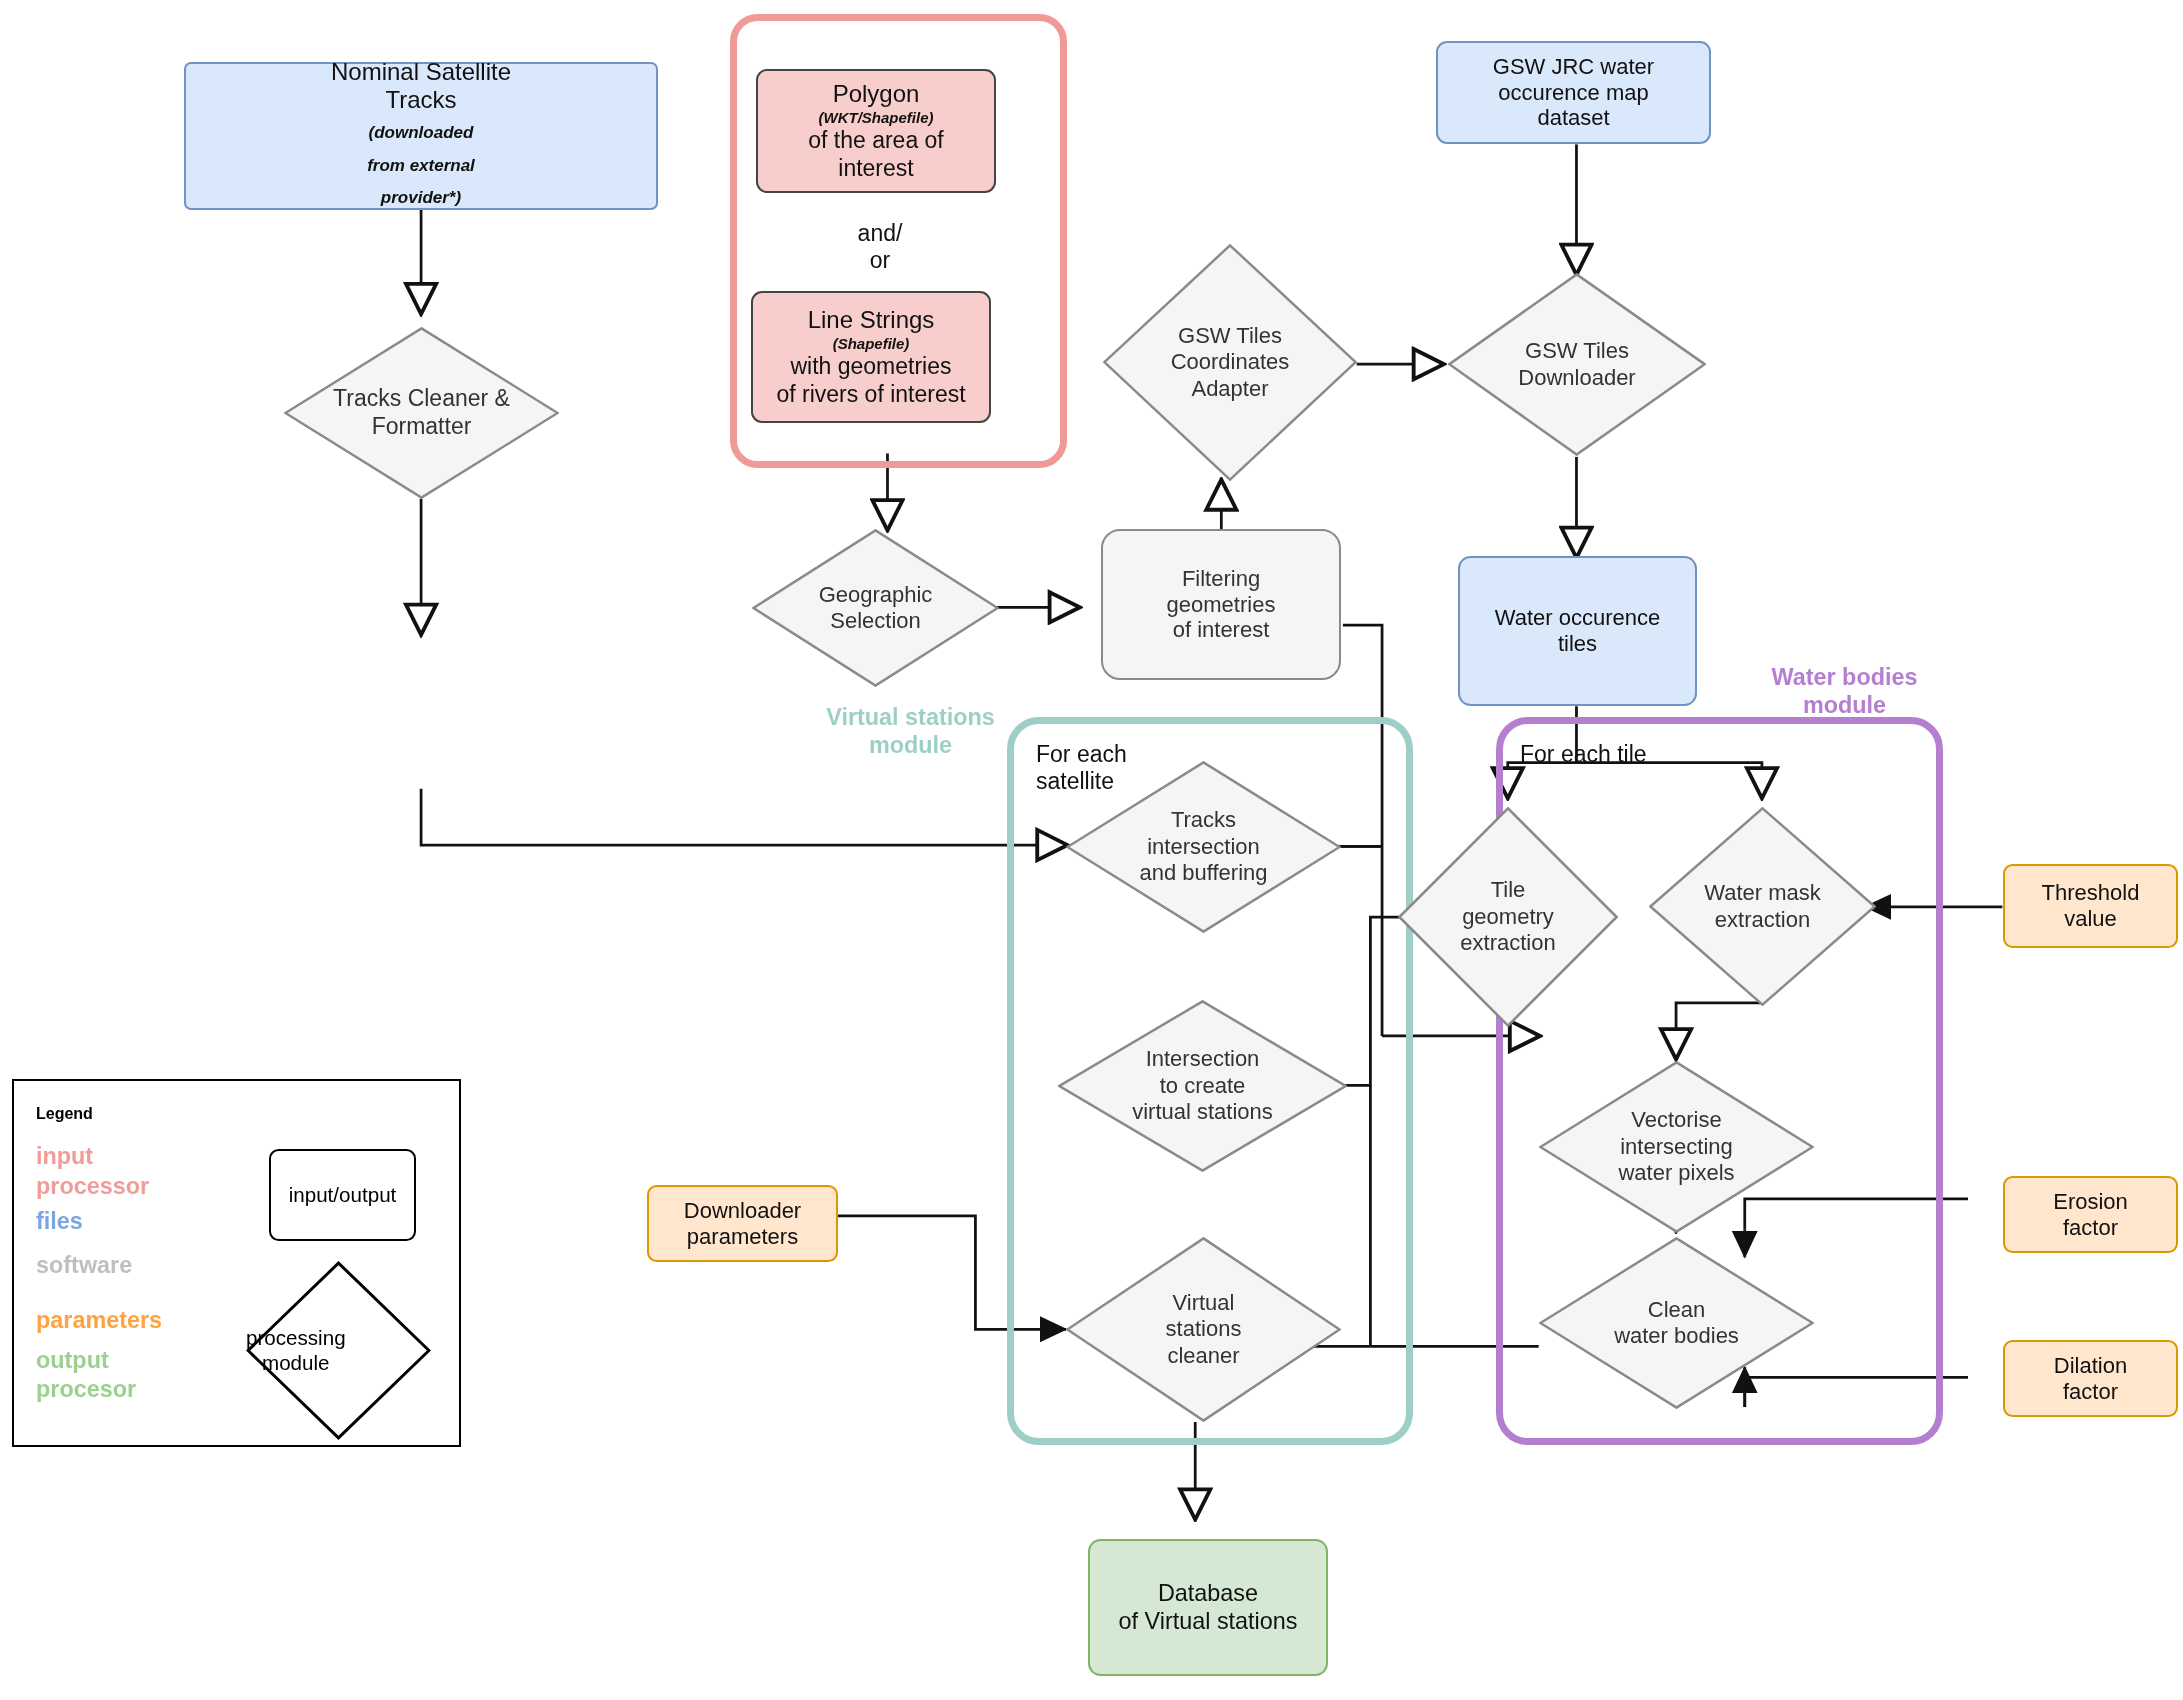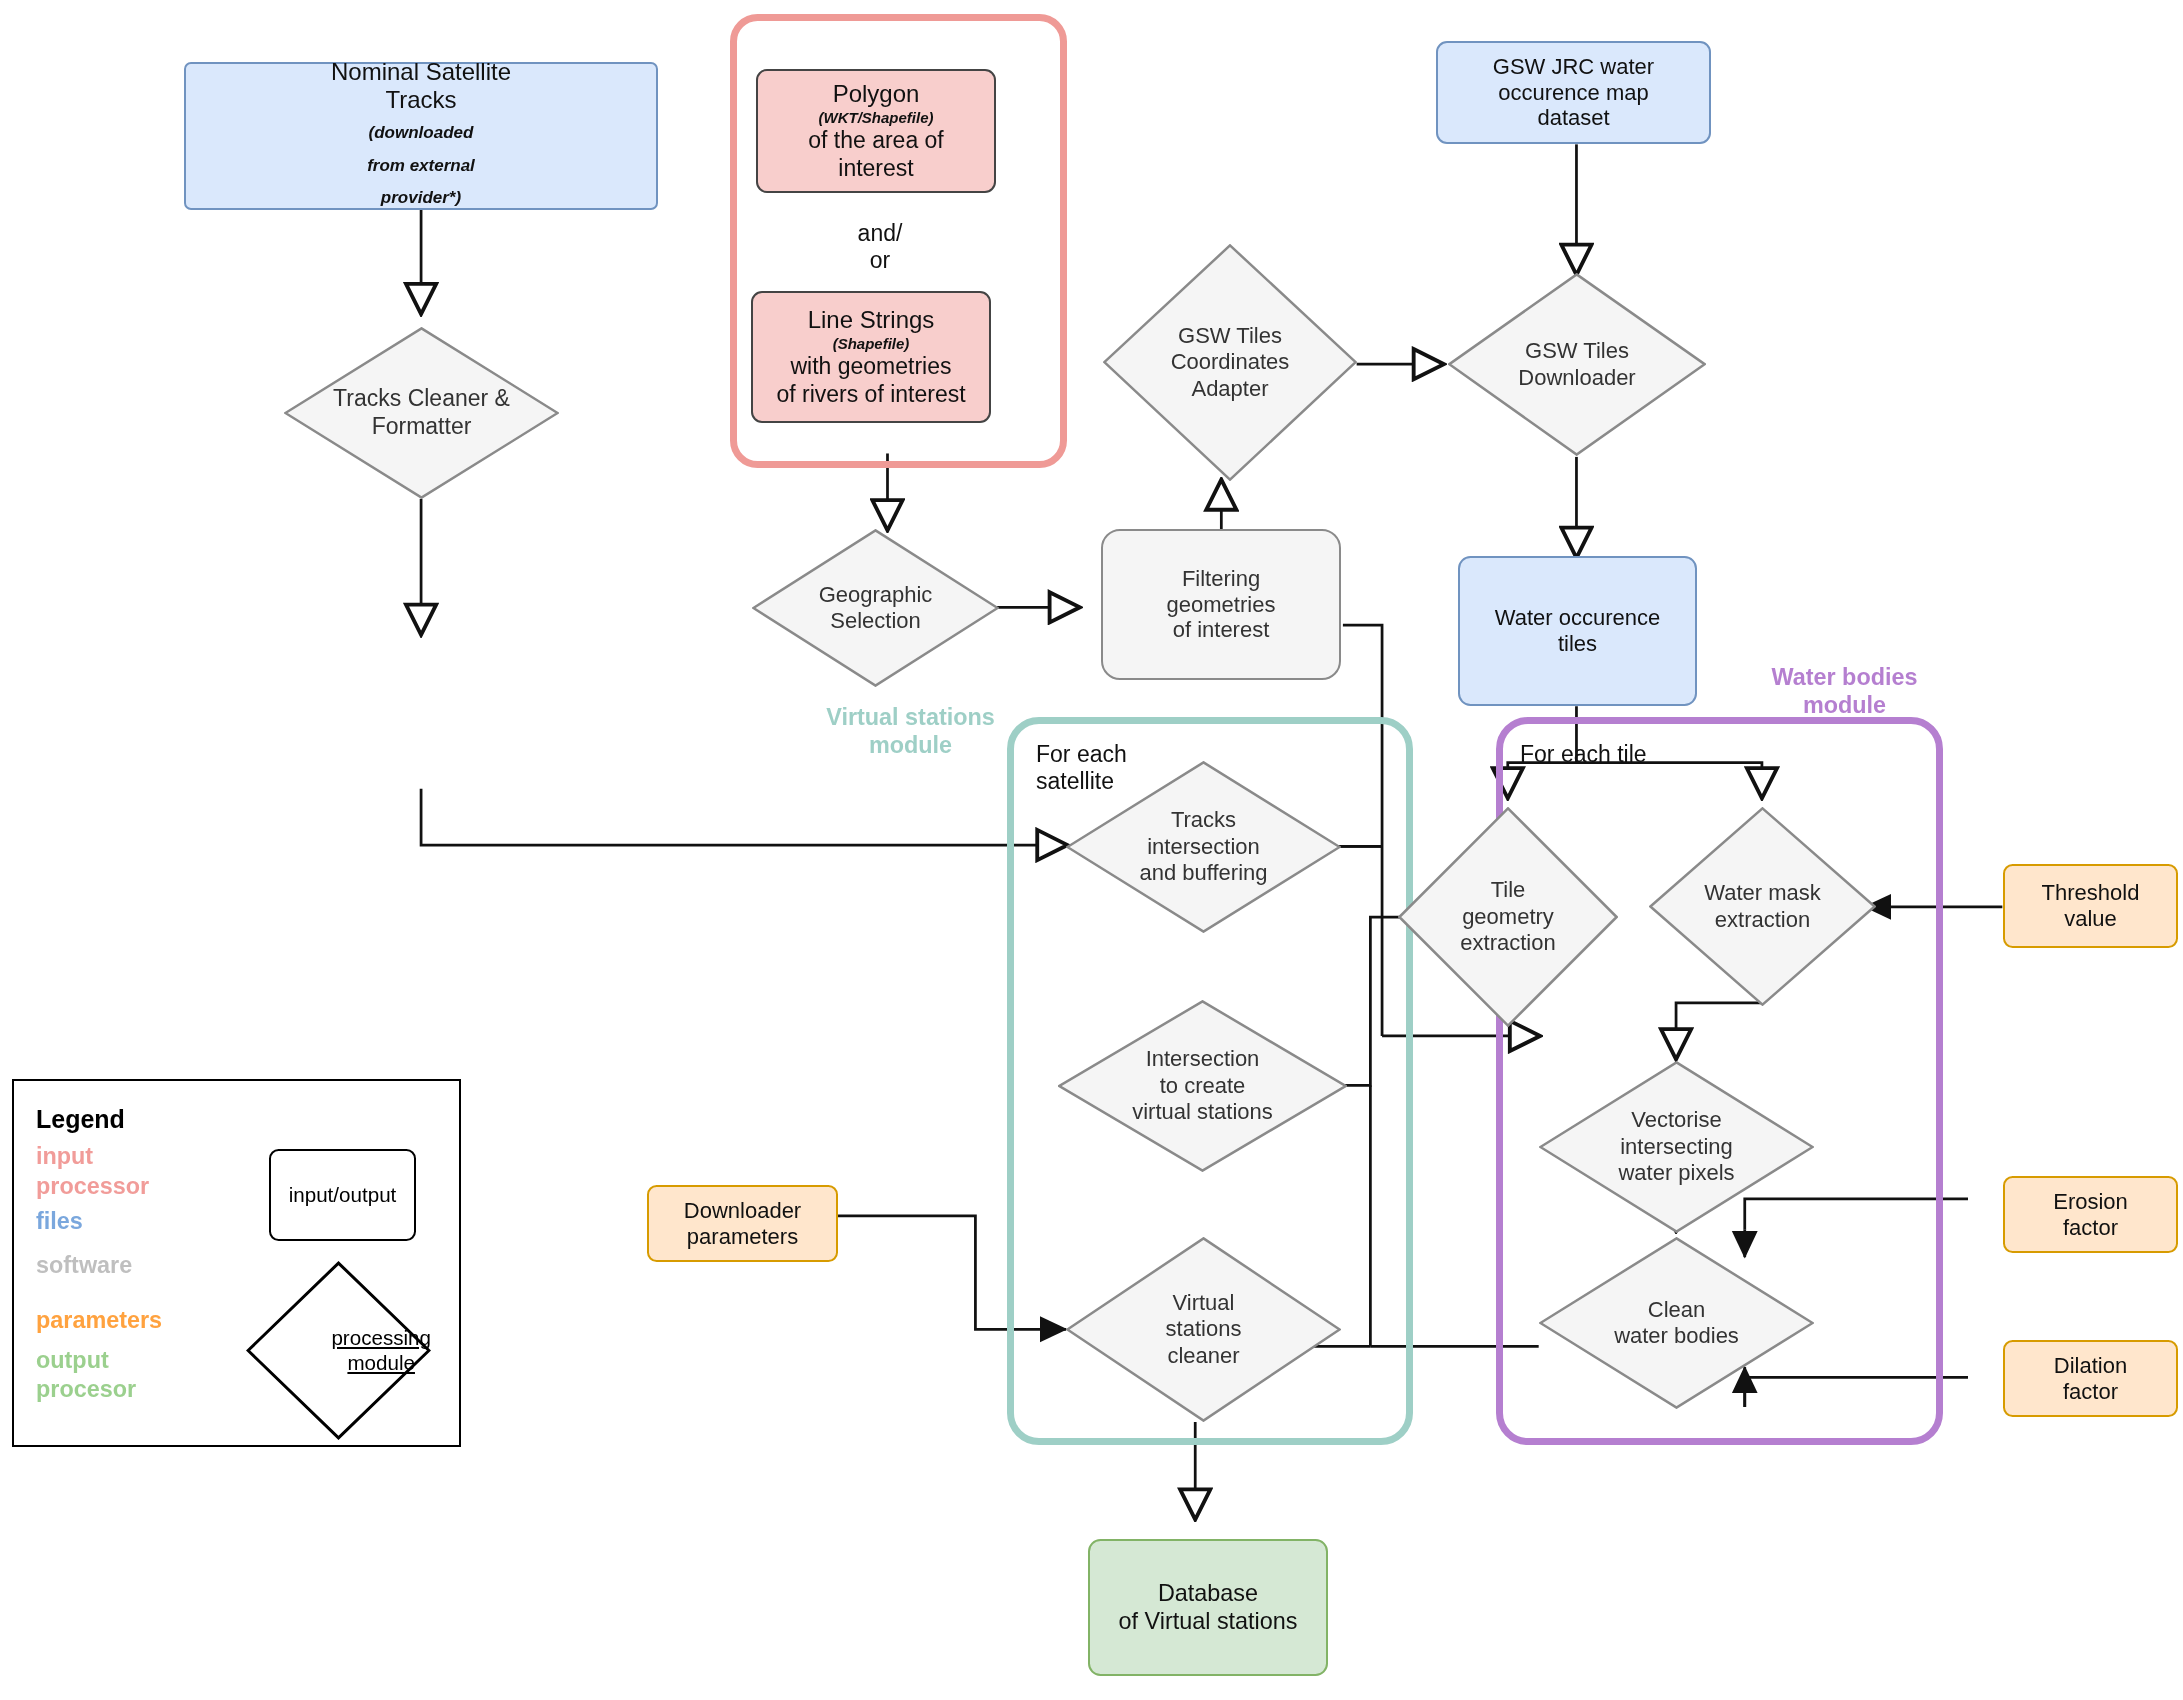--- a/index.html
+++ b/index.html
@@ -18,21 +18,21 @@
       transform-origin:center;}
   .diamond .dtxt{position:relative;z-index:2;color:#333;line-height:1.2;}
   .modulebox{position:absolute;border-radius:32px;border-style:solid;background:transparent;}
   .modlabel{position:absolute;font-weight:bold;text-align:center;line-height:1.2;}
   .plainlabel{position:absolute;color:#111;text-align:center;line-height:1.18;}
   .legend{position:absolute;border:2.7px solid #000;background:#fff;}
   .legend-title{position:absolute;font-weight:bold;color:#000;}
   .legend-item{position:absolute;font-weight:bold;}
   .legend-io{position:absolute;border:2.1px solid #000;border-radius:9.6px;background:#fff;
      display:flex;align-items:center;justify-content:center;color:#000;}
-  .legend-dia{position:absolute;display:flex;align-items:center;justify-content:flex-end;text-align:center;text-decoration:underline;}
+  .legend-dia{position:absolute;display:flex;align-items:center;justify-content:flex-start;text-align:center;}
   .legend-dia .dtxt{position:relative;z-index:2;color:#000;line-height:1.2;}
 </style>
 </head>
 <body>
 
 <div id="stage">
 
   <svg id="wires" viewBox="0 0 3178 2476">
     <defs>
       <marker id="ohead" markerWidth="13" markerHeight="13" refX="11.5" refY="6.5" orient="auto">
@@ -327,21 +327,21 @@
   </div>
 
   <div class="node rbox" style="left:1088px;top:1539px;width:240px;height:137px;background:#d5e8d4;border-color:#82b366;border-width:2.7px;border-radius:12.4px;">
     <div class="lbl" style="font-size:23.4px;">
       <div>Database</div>
       <div>of Virtual stations</div>
     </div>
   </div>
 
   <div class="legend" style="left:12.4px;top:1079px;width:445px;height:364px;"></div>
-  <div class="legend-title" style="left:36px;top:1105px;font-size:25px;">Legend</div>
+  <div class="legend-title" style="left:36px;top:1105px;font-size:16px;">Legend</div>
 
   <div class="legend-item" style="left:36px;top:1143px;font-size:23.4px;color:#f19c99;">input</div>
   <div class="legend-item" style="left:36px;top:1173px;font-size:23.4px;color:#f19c99;">processor</div>
   <div class="legend-item" style="left:36px;top:1208px;font-size:23.4px;color:#7aa7dd;">files</div>
   <div class="legend-item" style="left:36px;top:1252px;font-size:23.4px;color:#bfbfbf;">software</div>
   <div class="legend-item" style="left:36px;top:1307px;font-size:23.4px;color:#ffa23f;">parameters</div>
   <div class="legend-item" style="left:36px;top:1347px;font-size:23.4px;color:#9bd08e;">output</div>
   <div class="legend-item" style="left:36px;top:1376px;font-size:23.4px;color:#9bd08e;">procesor</div>
 
   <div class="legend-io" style="left:269px;top:1149px;width:143px;height:88px;font-size:20.6px;">input/output</div>

